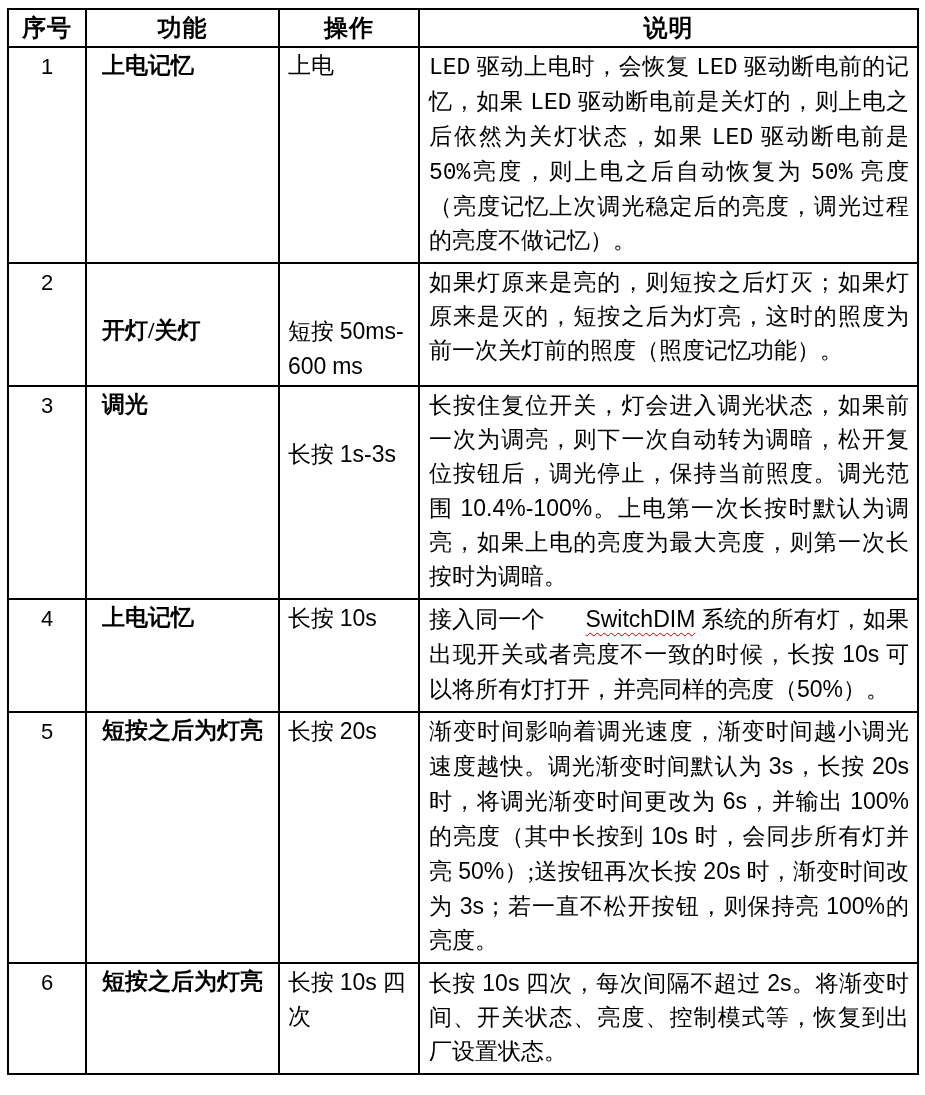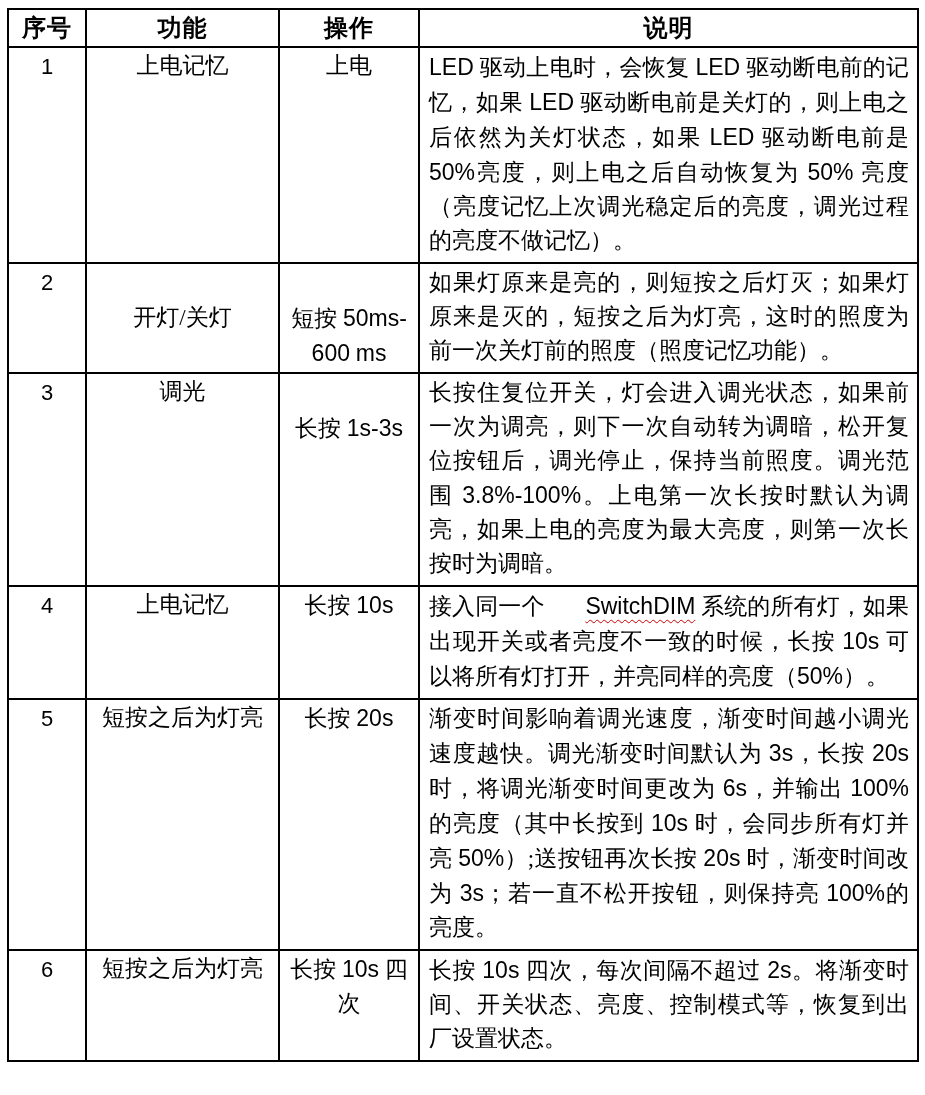--- a/index.html
+++ b/index.html
@@ -46,49 +46,49 @@
   .cell-no {
     font-family: "Liberation Sans", sans-serif;
     font-size: 22px;
     line-height: 32px;
     text-align: center;
     padding-top: 3px;
   }
   .cell-func {
     font-size: 23px;
     line-height: 34px;
-    text-align: center;
     padding: 1px 15px;
+    font-weight: bold;
   }
   .cell-op {
     font-size: 23px;
     line-height: 34px;
-    text-align: center;
+    text-align: left;
     padding: 1px 8px;
   }
   .cell-desc {
     font-size: 23px;
     line-height: 34px;
     text-align: justify;
     padding: 2px 8px 4px 9px;
   }
   
   .lat { font-family: "Liberation Sans", sans-serif; }
   
-  .serif-lat .lat { font-family: Liberation Sans, sans-serif; }
+  .serif-lat .lat { font-family: Liberation Mono, monospace; }
   
   .sp {
     text-decoration: underline wavy #cc0000;
     text-decoration-thickness: 1px;
     text-underline-offset: 5px;
     text-decoration-skip-ink: none;
     margin-left: 35px;
   }
   
-  .pad-line { padding-top: 37px; }
+  .pad-line { padding-top: 50px; }
 </style>
 </head>
 <body>
 
 <table class="func-table">
   <colgroup>
     <col class="col-no">
       <col class="col-func">
       <col class="col-op">
       <col class="col-desc">
@@ -111,21 +111,21 @@
     <tr>
       <td class="cell-no">2</td>
       <td class="cell-func mixed pad-line">开灯/关灯</td>
       <td class="cell-op mixed pad-line">短按 <span class="lat">50ms-600</span> <span class="lat">ms</span></td>
       <td class="cell-desc mixed">如果灯原来是亮的，则短按之后灯灭；如果灯原来是灭的，短按之后为灯亮，这时的照度为前一次关灯前的照度（照度记忆功能）。</td>
     </tr>
     <tr>
       <td class="cell-no">3</td>
       <td class="cell-func mixed">调光</td>
       <td class="cell-op mixed pad-line">长按 <span class="lat">1s-3s</span></td>
-      <td class="cell-desc mixed">长按住复位开关，灯会进入调光状态，如果前一次为调亮，则下一次自动转为调暗，松开复位按钮后，调光停止，保持当前照度。调光范围 <span class="lat">3.8%-100%</span>。上电第一次长按时默认为调亮，如果上电的亮度为最大亮度，则第一次长按时为调暗。</td>
+      <td class="cell-desc mixed">长按住复位开关，灯会进入调光状态，如果前一次为调亮，则下一次自动转为调暗，松开复位按钮后，调光停止，保持当前照度。调光范围 <span class="lat">10.4%-100%</span>。上电第一次长按时默认为调亮，如果上电的亮度为最大亮度，则第一次长按时为调暗。</td>
     </tr>
     <tr>
       <td class="cell-no">4</td>
       <td class="cell-func mixed">上电记忆</td>
       <td class="cell-op mixed">长按 <span class="lat">10s</span></td>
       <td class="cell-desc mixed">接入同一个 <span class="lat sp">SwitchDIM</span> 系统的所有灯，如果出现开关或者亮度不一致的时候，长按 <span class="lat">10s</span> 可以将所有灯打开，并亮同样的亮度（<span class="lat">50%</span>）。</td>
     </tr>
     <tr>
       <td class="cell-no">5</td>
       <td class="cell-func mixed">短按之后为灯亮</td>

